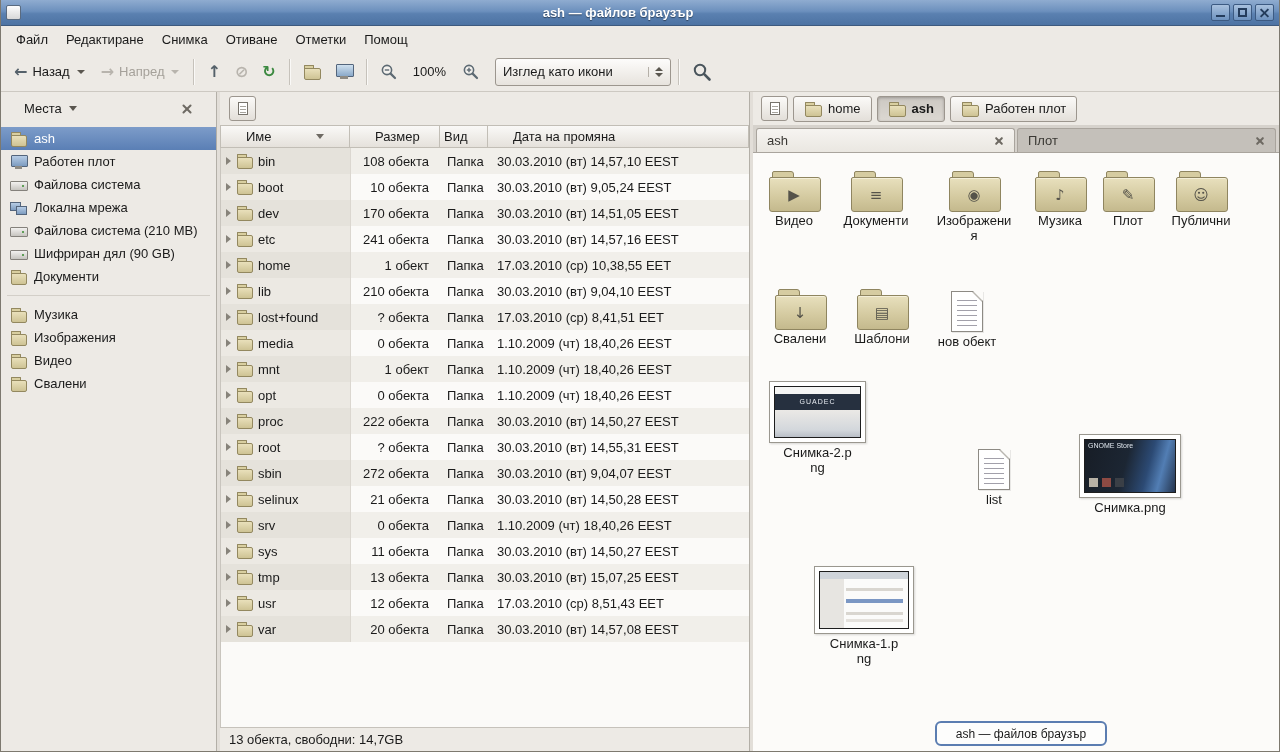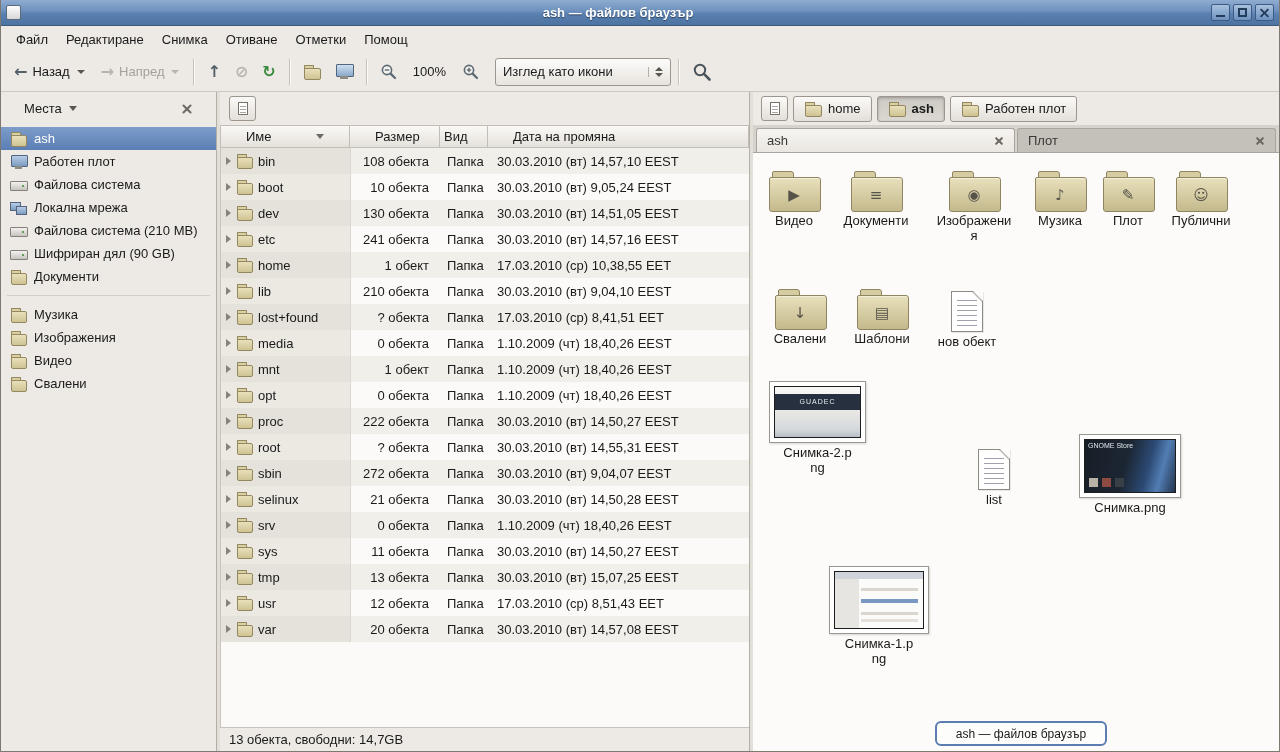--- a/index.html
+++ b/index.html
@@ -311,21 +311,21 @@
             <div class="c-size">10 обекта</div>
             <div class="c-type">Папка</div>
             <div class="c-date">30.03.2010 (вт) 9,05,24 EEST</div>
           </div>
           <div class="trow">
             <div class="c-name">
               <span class="expander"></span>
               <span class="sicon" data-icon="folder-icon"></span>
               <span>dev</span>
             </div>
-            <div class="c-size">130 обекта</div>
+            <div class="c-size">170 обекта</div>
             <div class="c-type">Папка</div>
             <div class="c-date">30.03.2010 (вт) 14,51,05 EEST</div>
           </div>
           <div class="trow">
             <div class="c-name">
               <span class="expander"></span>
               <span class="sicon" data-icon="folder-icon"></span>
               <span>etc</span>
             </div>
             <div class="c-size">241 обекта</div>
@@ -597,21 +597,21 @@
         <div class="ivitem" style="left:325px;top:281px;width:104px">
           <div class="thumb">
             <div class="timg timg-b">
               <span class="tb-text">GNOME Store</span>
               <span class="prods"></span>
             </div>
           </div>
           <div class="ivlabel">Снимка.png</div>
         </div>
 
-        <div class="ivitem" style="left:84px;top:413px;width:84px">
+        <div class="ivitem" style="left:69px;top:413px;width:84px">
           <div class="thumb">
             <div class="timg timg-c">
                 <span class="tc-line2"></span>
                 <span class="tc-line"></span>
               </div>
           </div>
           <div class="ivlabel" style="width:72px">Снимка-1.png</div>
         </div>
 
       </div>

